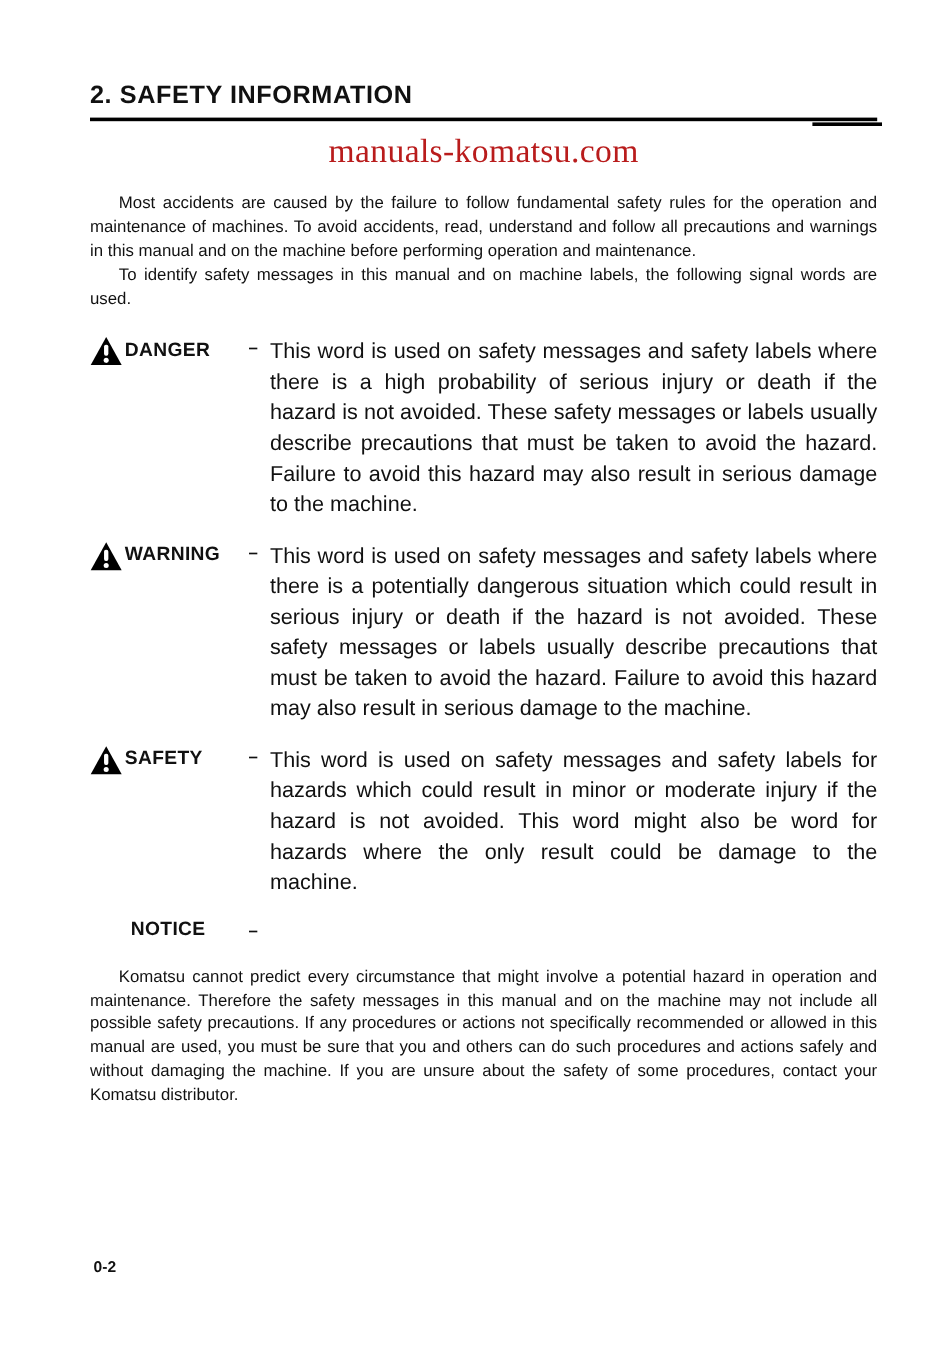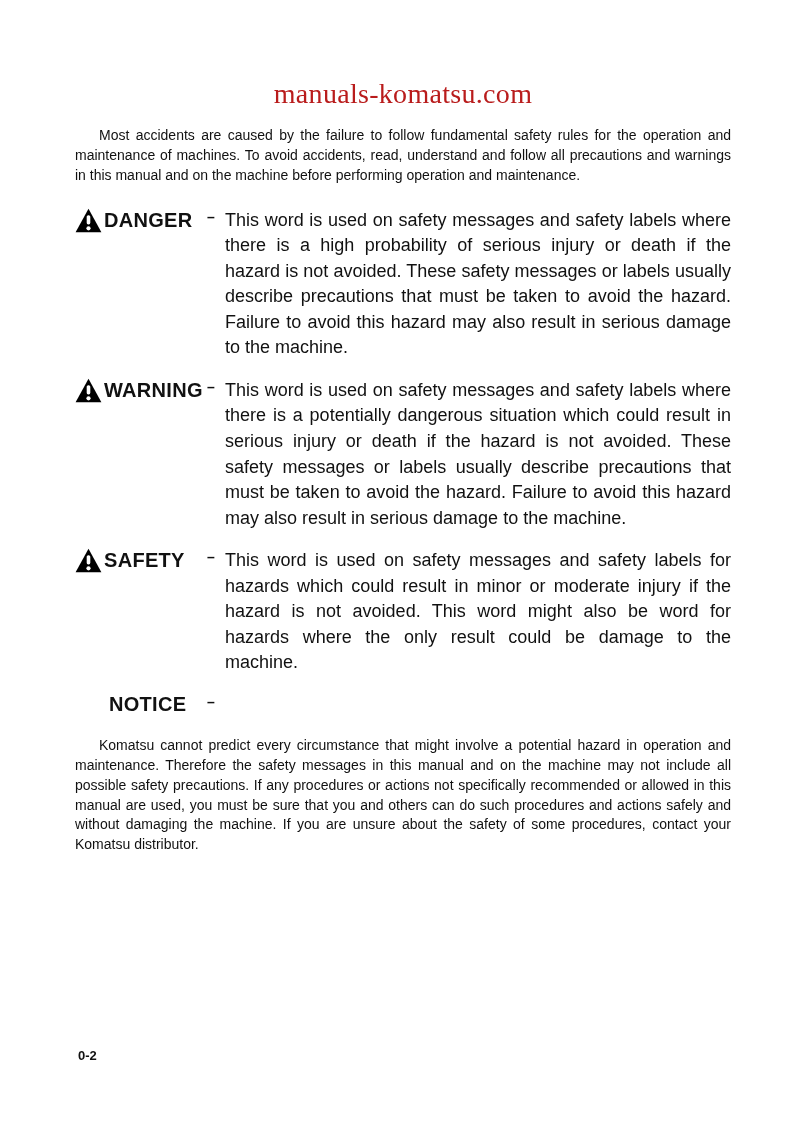--- a/index.html
+++ b/index.html
@@ -78,21 +78,21 @@
   .signal-label-cell {
     display: flex;
     align-items: center;
     gap: 2px;
     padding-top: 0px;
   }
   .signal-label-cell.no-icon {
     padding-left: 34px;
   }
   .signal-label {
-    font-size: 20px;
+    font-size: 16px;
     font-weight: 700;
     letter-spacing: 0.3px;
     white-space: nowrap;
   }
   .warning-icon {
     width: 27px;
     height: 25px;
     flex: 0 0 auto;
   }
   .signal-dash {
@@ -119,25 +119,30 @@
     top: 1048px;
     font-size: 13px;
     font-weight: 700;
   }
 </style>
 </head>
 <body>
 
 <div class="page">
 
+  <div class="title-row">
+    <h1 class="page-title">2.  SAFETY INFORMATION</h1>
+    <div class="title-rule-extra"></div>
+  </div>
 
   <div class="watermark">manuals-komatsu.com</div>
 
   <div class="intro">
     <p class="para">Most accidents are caused by the failure to follow fundamental safety rules for the operation and maintenance of machines. To avoid accidents, read, understand and follow all precautions and warnings in this manual and on the machine before performing operation and maintenance.</p>
+    <p class="para">To identify safety messages in this manual and on machine labels, the following signal words are used.</p>
   </div>
 
   <div class="signal-section">
 
     <div class="signal-block">
       <div class="signal-label-cell">
         <svg class="warning-icon" viewBox="0 0 27 25" aria-hidden="true">
           <path d="M13.5 0.8 L26.4 24.2 L0.6 24.2 Z" fill="#000"></path>
           <rect x="11.7" y="7.2" width="3.6" height="9.2" rx="1.6" fill="#fff"></rect>
           <circle cx="13.5" cy="20.3" r="2.1" fill="#fff"></circle>

